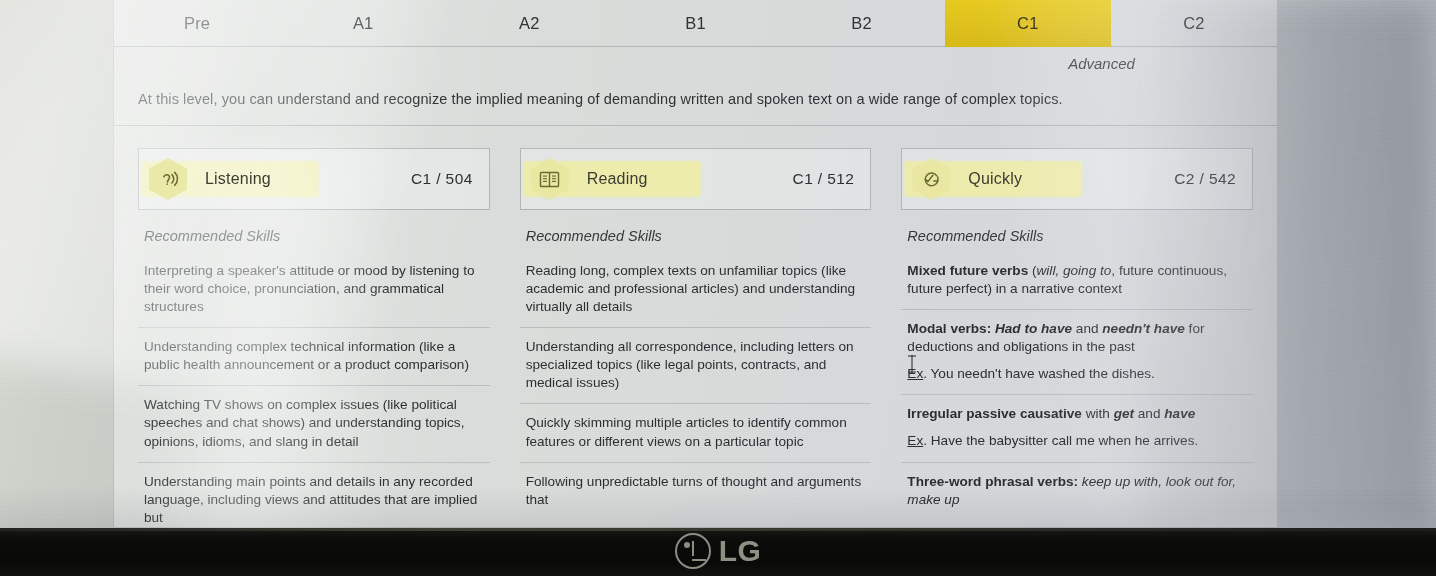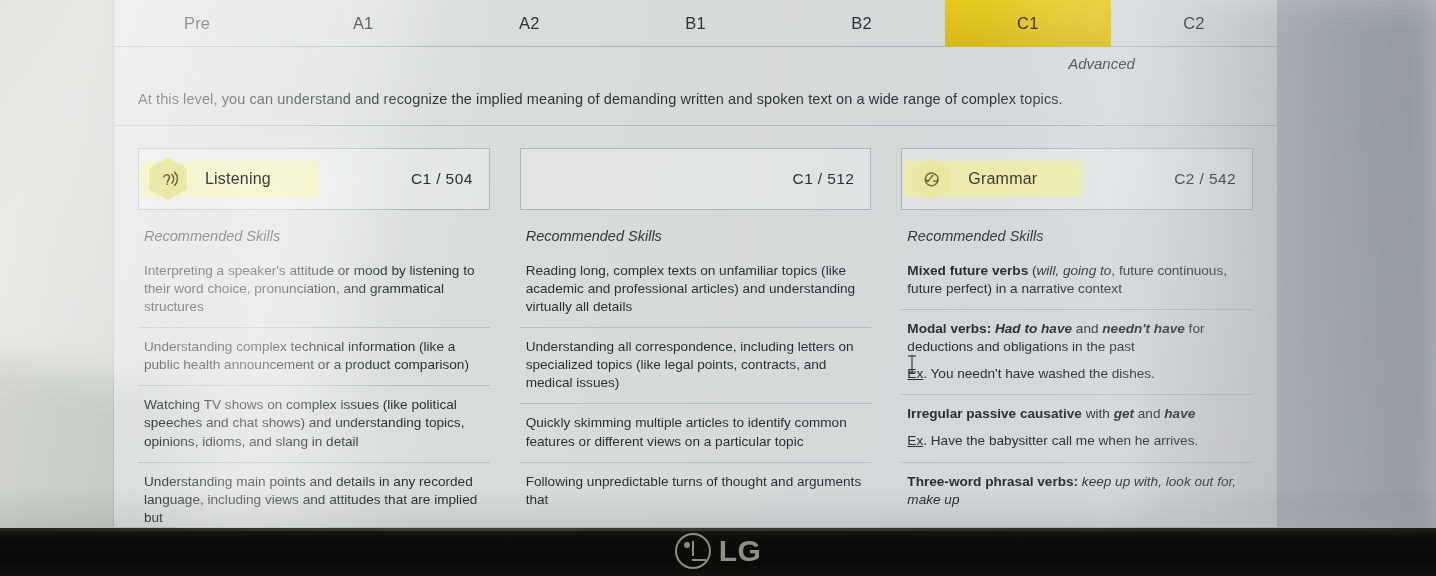--- a/index.html
+++ b/index.html
@@ -390,20 +390,37 @@
         <ul class="skill-list">
           <li class="skill-item">Interpreting a speaker's attitude or mood by listening to their word choice, pronunciation, and grammatical structures</li>
           <li class="skill-item">Understanding complex technical information (like a public health announcement or a product comparison)</li>
           <li class="skill-item">Watching TV shows on complex issues (like political speeches and chat shows) and understanding topics, opinions, idioms, and slang in detail</li>
           <li class="skill-item">Understanding main points and details in any recorded language, including views and attitudes that are implied but</li>
         </ul>
       </div>
 
       <div class="column">
         <div class="skill-card">
+          <div class="skill-left">
+            <div class="hl-band"></div>
+            <div class="skill-badge">
+              <div class="hexagon"></div>
+              <svg width="23" height="23" viewBox="0 0 24 24" fill="none" stroke="#6b6a33" stroke-width="1.5" stroke-linejoin="round">
+                <rect x="2.6" y="4.6" width="18.8" height="14.8" rx="1"></rect>
+                <line x1="12" y1="4.6" x2="12" y2="19.4"></line>
+                <line x1="5.2" y1="8.4" x2="9.4" y2="8.4" stroke-width="1.2"></line>
+                <line x1="5.2" y1="11.2" x2="9.4" y2="11.2" stroke-width="1.2"></line>
+                <line x1="5.2" y1="14" x2="9.4" y2="14" stroke-width="1.2"></line>
+                <line x1="14.6" y1="8.4" x2="18.8" y2="8.4" stroke-width="1.2"></line>
+                <line x1="14.6" y1="11.2" x2="18.8" y2="11.2" stroke-width="1.2"></line>
+                <line x1="14.6" y1="14" x2="18.8" y2="14" stroke-width="1.2"></line>
+              </svg>
+            </div>
+            <span class="skill-title">Reading</span>
+          </div>
           <span class="skill-score">C1 / 512</span>
         </div>
 
         <div class="rec-skills">Recommended Skills</div>
 
         <ul class="skill-list">
           <li class="skill-item">Reading long, complex texts on unfamiliar topics (like academic and professional articles) and understanding virtually all details</li>
           <li class="skill-item">Understanding all correspondence, including letters on specialized topics (like legal points, contracts, and medical issues)</li>
           <li class="skill-item">Quickly skimming multiple articles to identify common features or different views on a particular topic</li>
           <li class="skill-item">Following unpredictable turns of thought and arguments that</li>
@@ -415,21 +432,21 @@
           <div class="skill-left">
             <div class="hl-band"></div>
             <div class="skill-badge">
               <div class="hexagon"></div>
               <svg width="23" height="23" viewBox="0 0 24 24" fill="none" stroke="#6b6a33" stroke-width="1.6" stroke-linecap="round" stroke-linejoin="round">
                 <path d="M17.6 8.2A6.6 6.6 0 1 0 18.4 14"></path>
                 <path d="M18.6 9.4V13.5H14.4"></path>
                 <polyline points="5.4,11.4 8.2,14.2 13.4,7.6"></polyline>
               </svg>
             </div>
-            <span class="skill-title">Grammar</span>
+            <span class="skill-title">Quickly</span>
           </div>
           <span class="skill-score">C2 / 542</span>
         </div>
 
         <div class="rec-skills">Recommended Skills</div>
 
         <ul class="skill-list">
           <li class="skill-item"><span><b>Mixed future verbs</b><span> (</span><i>will, going to</i><span>, future continuous, future perfect) in a narrative context</span></span></li>
           <li class="skill-item"><span><b>Modal verbs:</b><span> </span><span class="bi">Had to have</span><span> and </span><span class="bi">needn't have</span><span> for deductions and obligations in the past</span></span><div class="ex-line"><span class="ex-tag">Ex</span>. You needn't have washed the dishes.</div></li>
           <li class="skill-item"><span><b>Irregular passive causative</b><span> with </span><span class="bi">get</span><span> and </span><span class="bi">have</span></span><div class="ex-line"><span class="ex-tag">Ex</span>. Have the babysitter call me when he arrives.</div></li>

